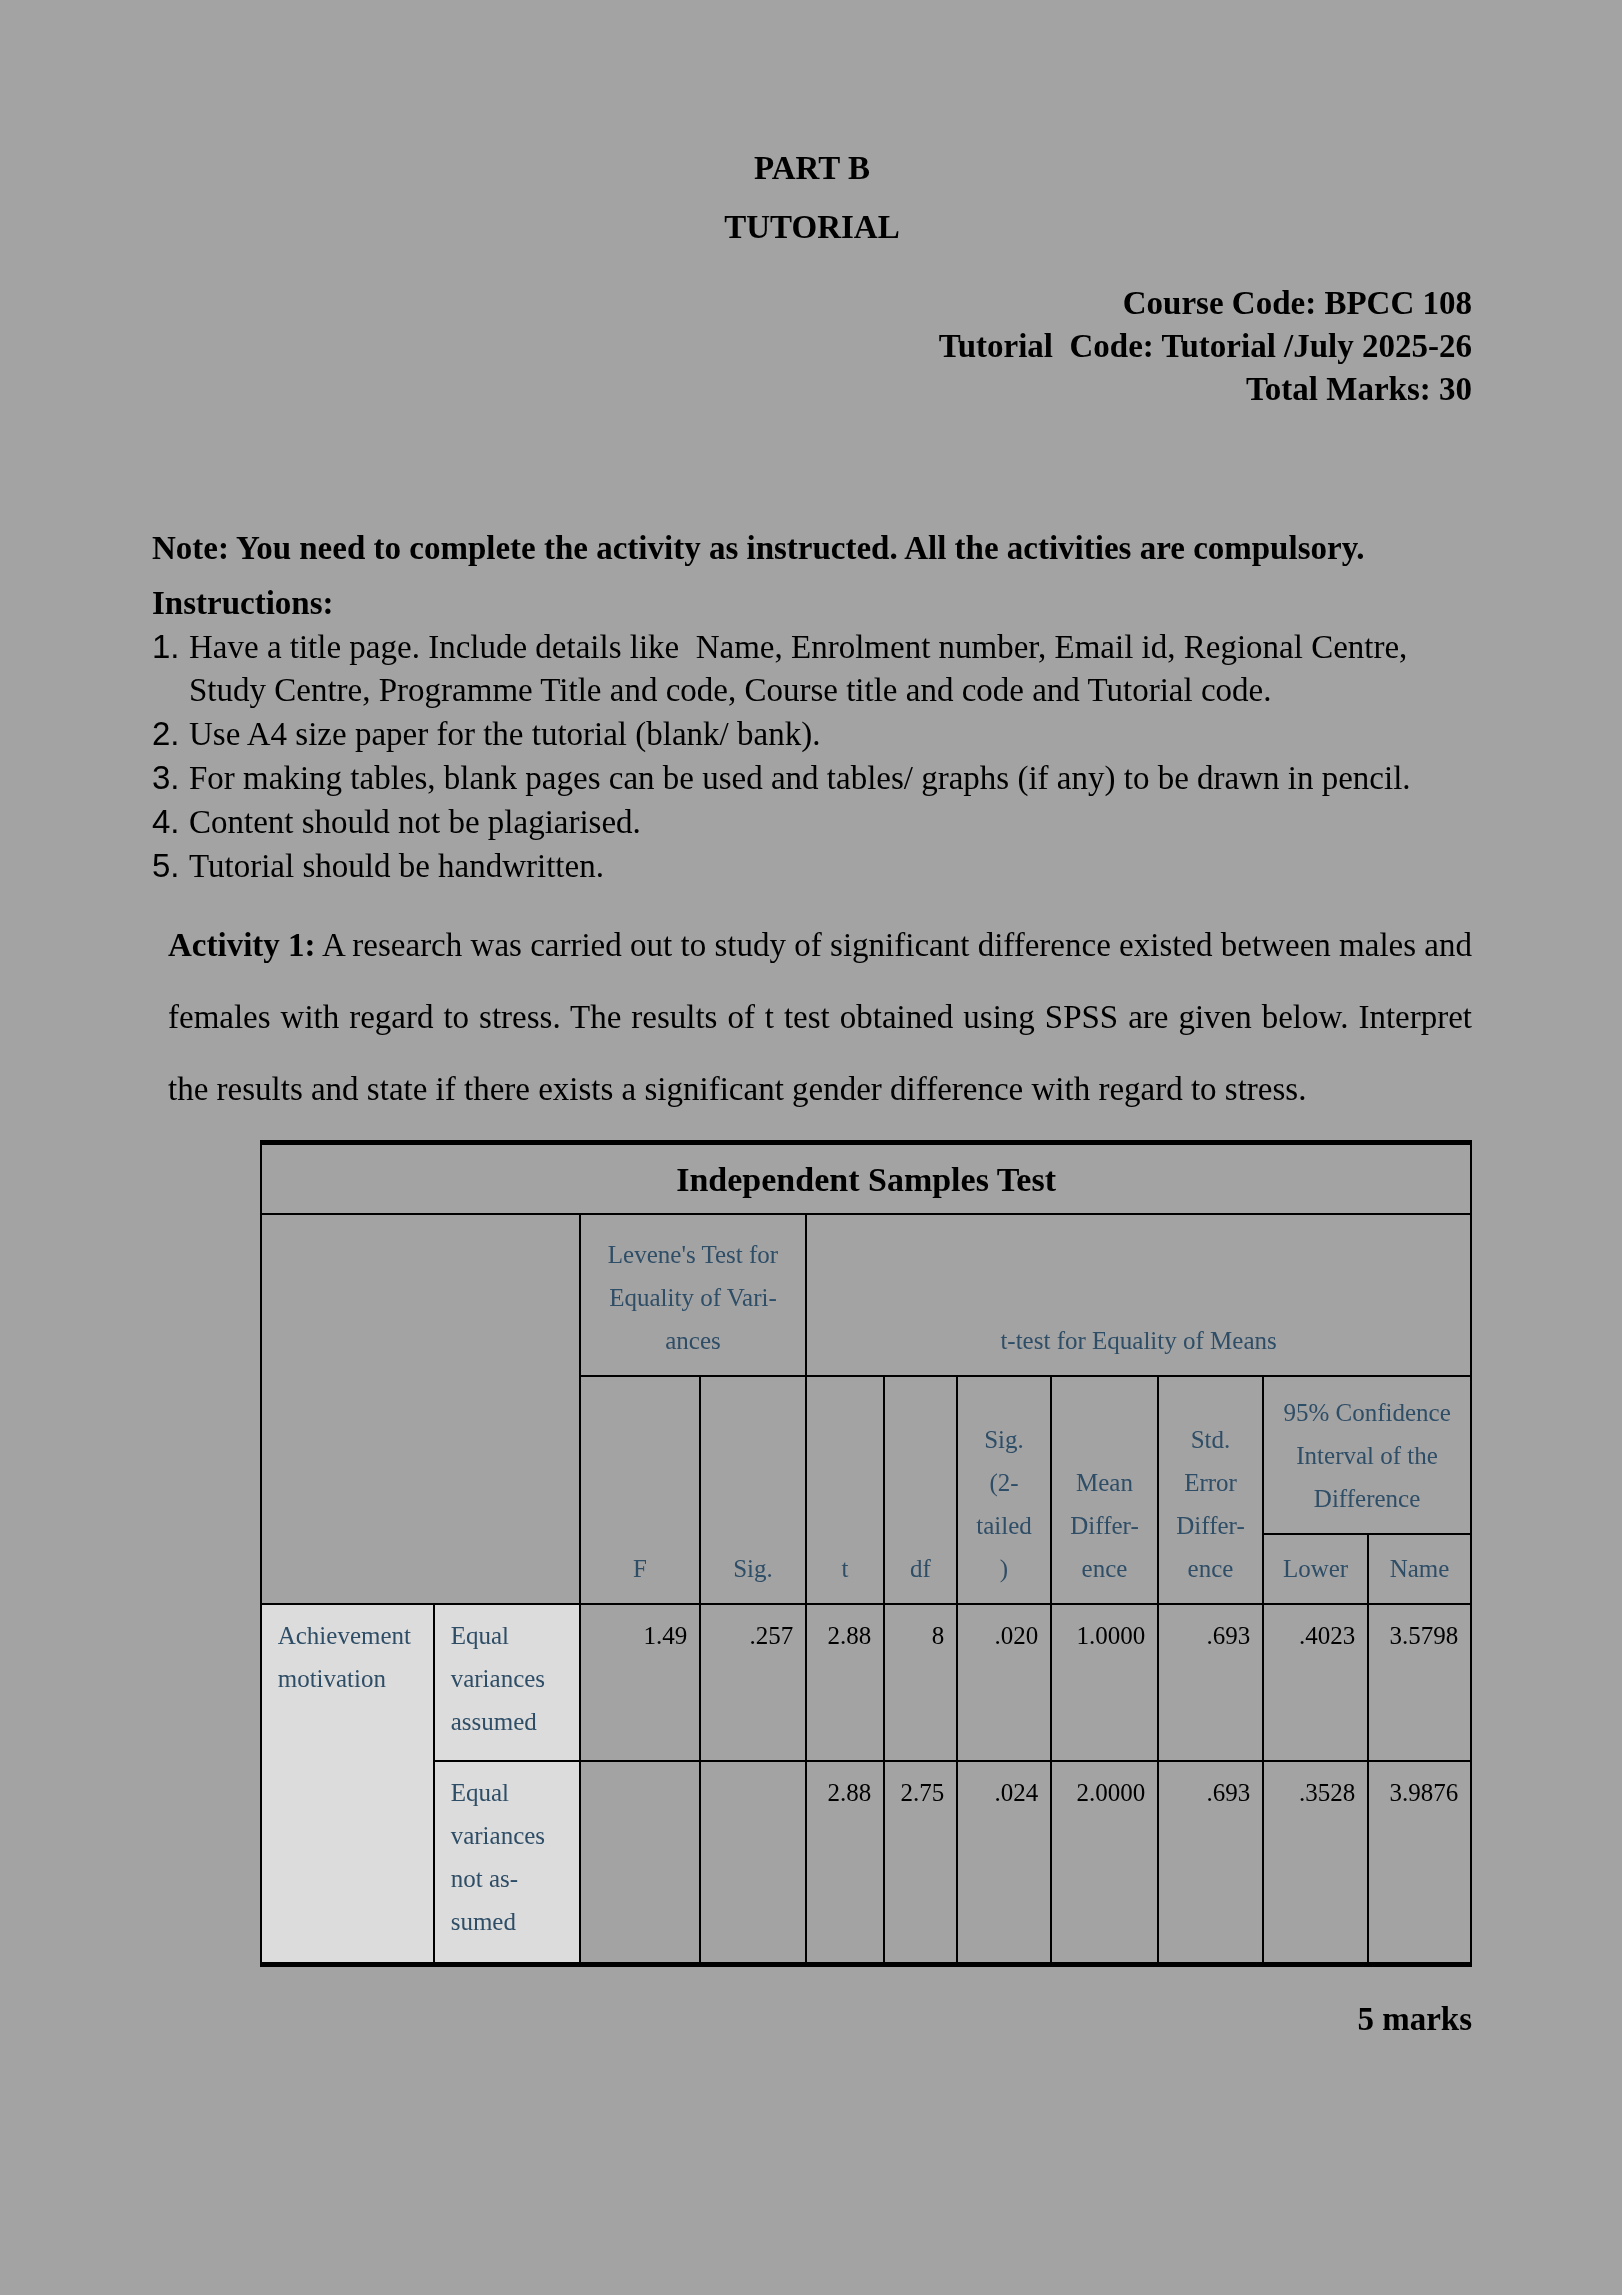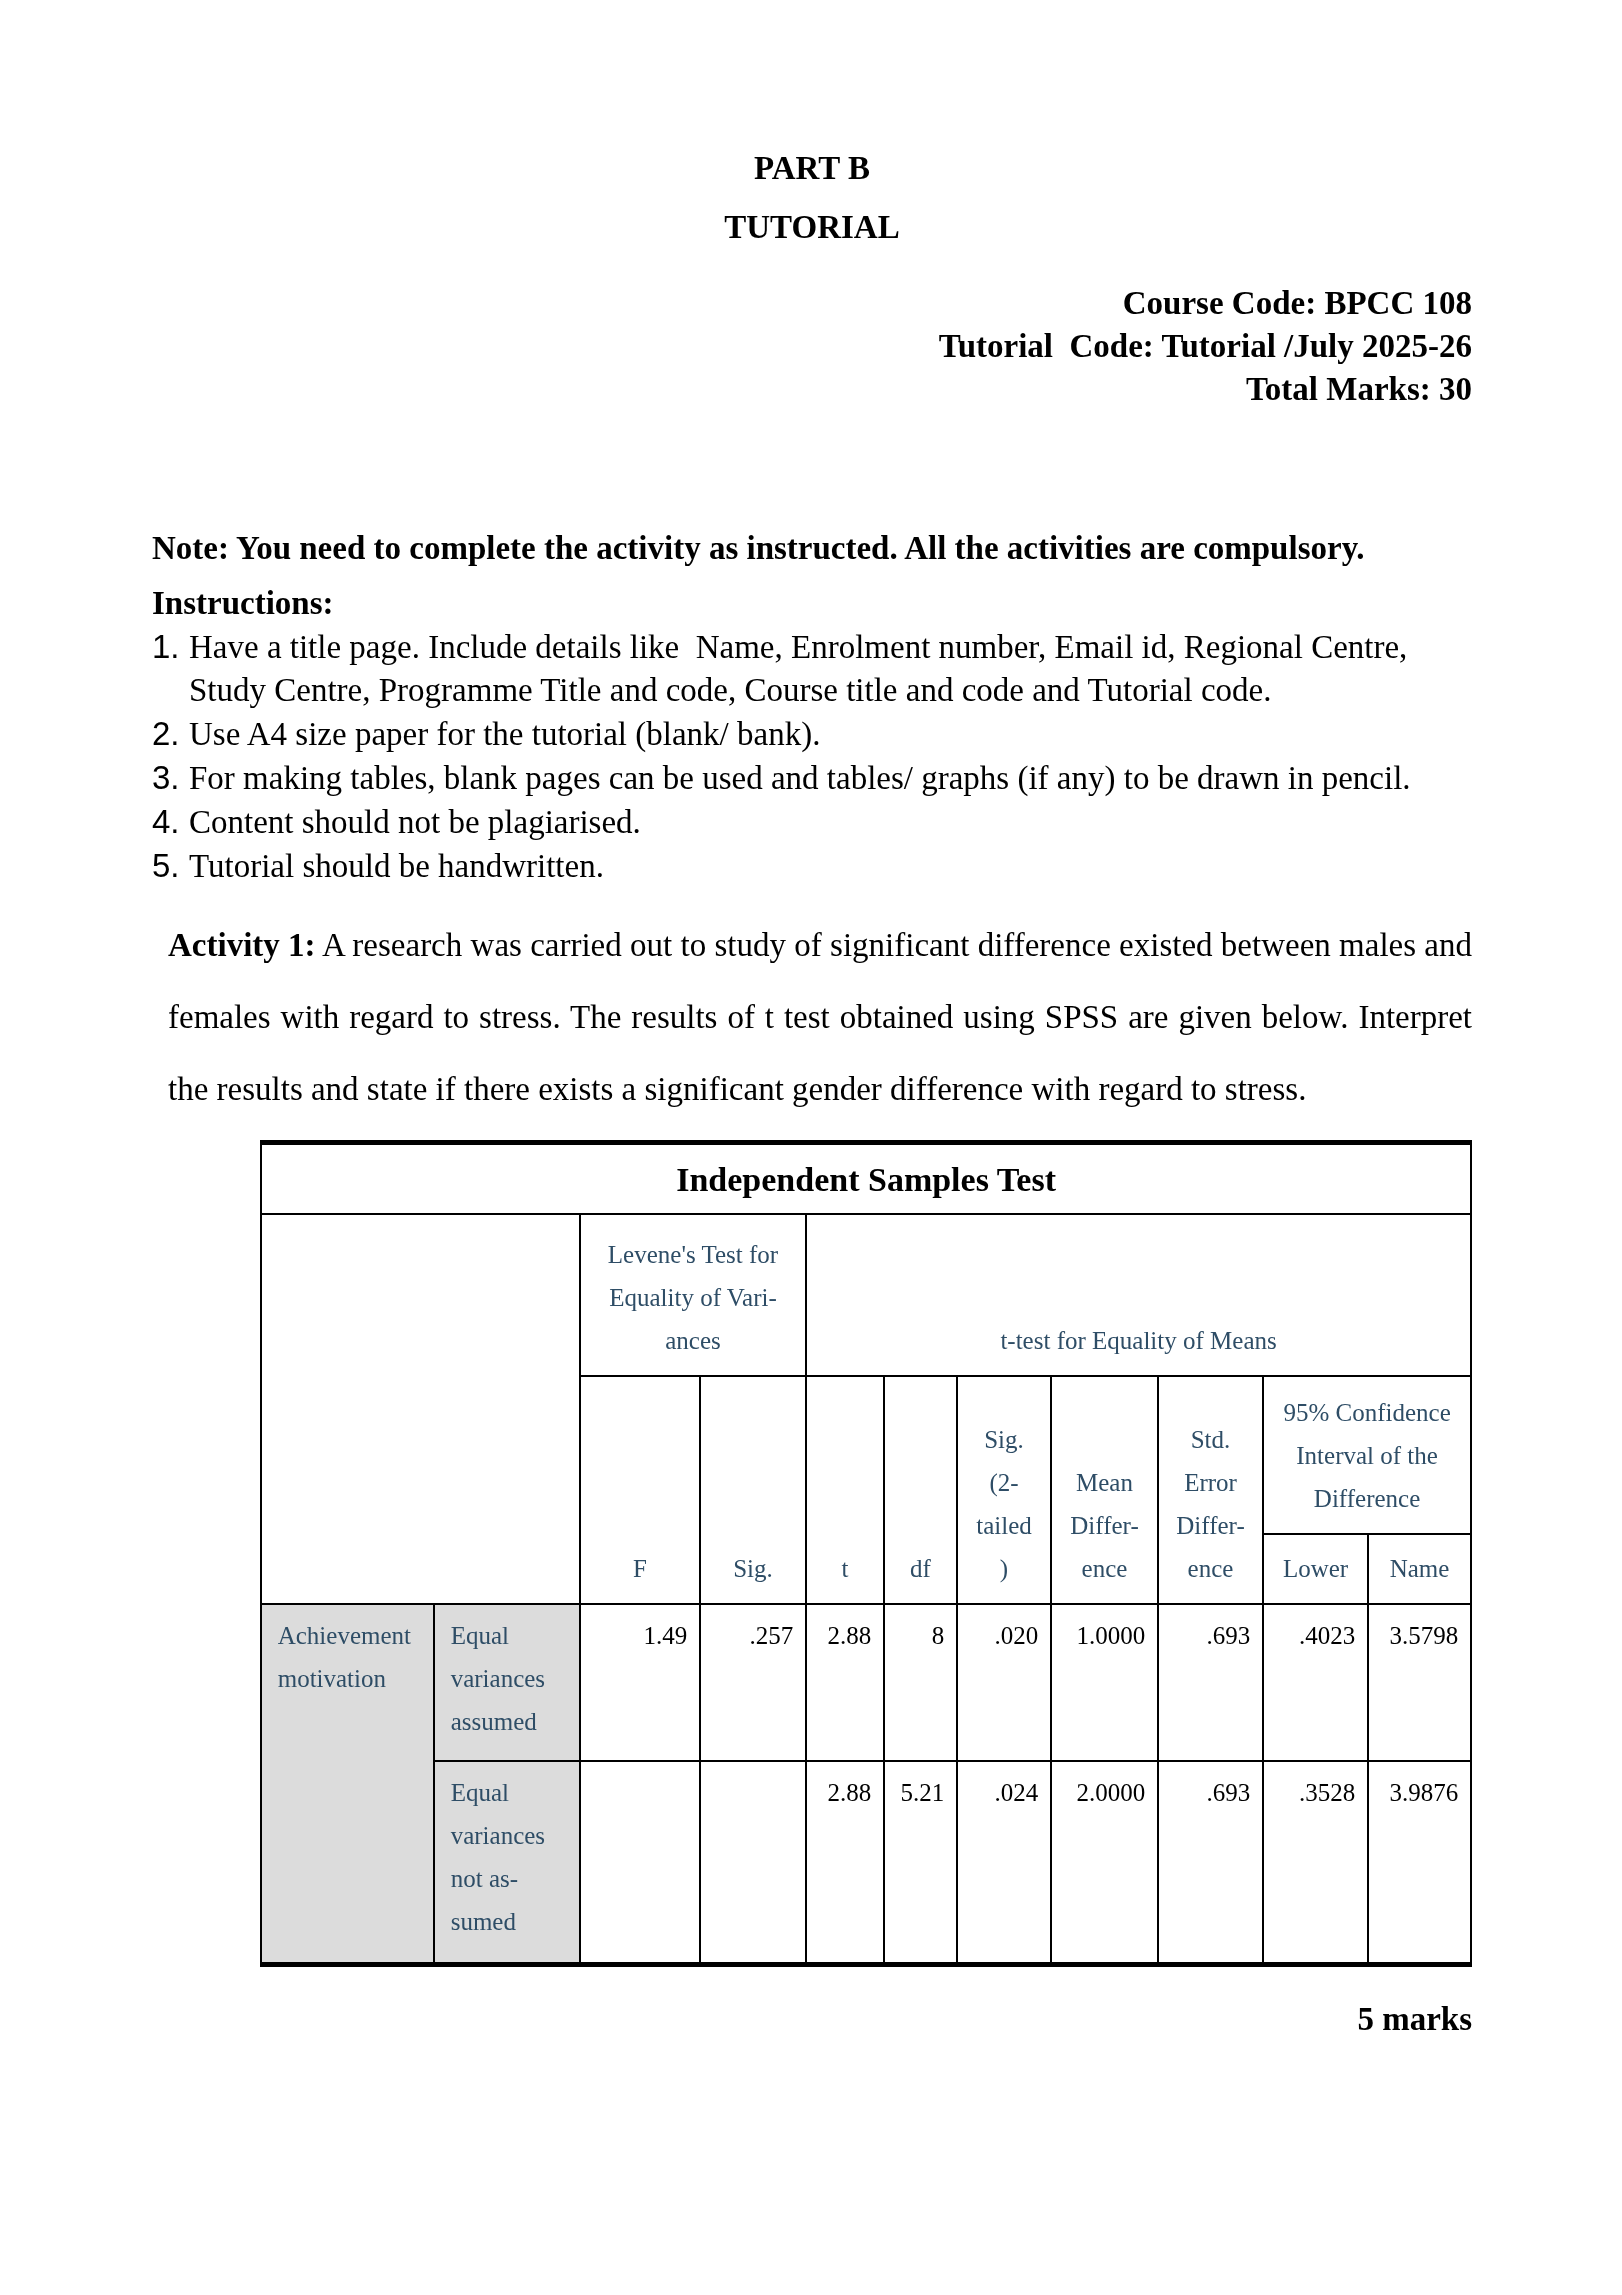--- a/index.html
+++ b/index.html
@@ -1,19 +1,19 @@
 <!DOCTYPE html>
 <html style="font-size:10.5px"><head>
 <meta charset="utf-8">
 <style>
   html,body { margin:0; padding:0; background:#e8e8e8; }
   .page {
     position:relative;
     width:1622px; height:2295px;
-    background:#ffffff;
+    background:#a3a3a3;
     box-sizing:border-box;
     padding:147px 150px 0 152px;
     font-family:"Liberation Serif", serif;
     font-size:33px; color:#000;
     overflow:hidden;
   }
   .bold { font-weight:bold; }
   .center { text-align:center; }
 
   .part-title { line-height:43px; }
@@ -160,21 +160,21 @@
         <td class="val bb9">3.5798</td>
       </tr>
       <tr class="row-d2">
         <td class="lbl bb9">Equal
 variances
 not as-
 sumed</td>
         <td class="val bb9"></td>
         <td class="val bb9"></td>
         <td class="val bb9">2.88</td>
-        <td class="val bb9">5.21</td>
+        <td class="val bb9">2.75</td>
         <td class="val bb9">.024</td>
         <td class="val bb9">2.0000</td>
         <td class="val bb9">.693</td>
         <td class="val bb9">.3528</td>
         <td class="val bb9">3.9876</td>
       </tr>
     </tbody>
   </table>
 
   <div class="marks bold">5 marks</div>

